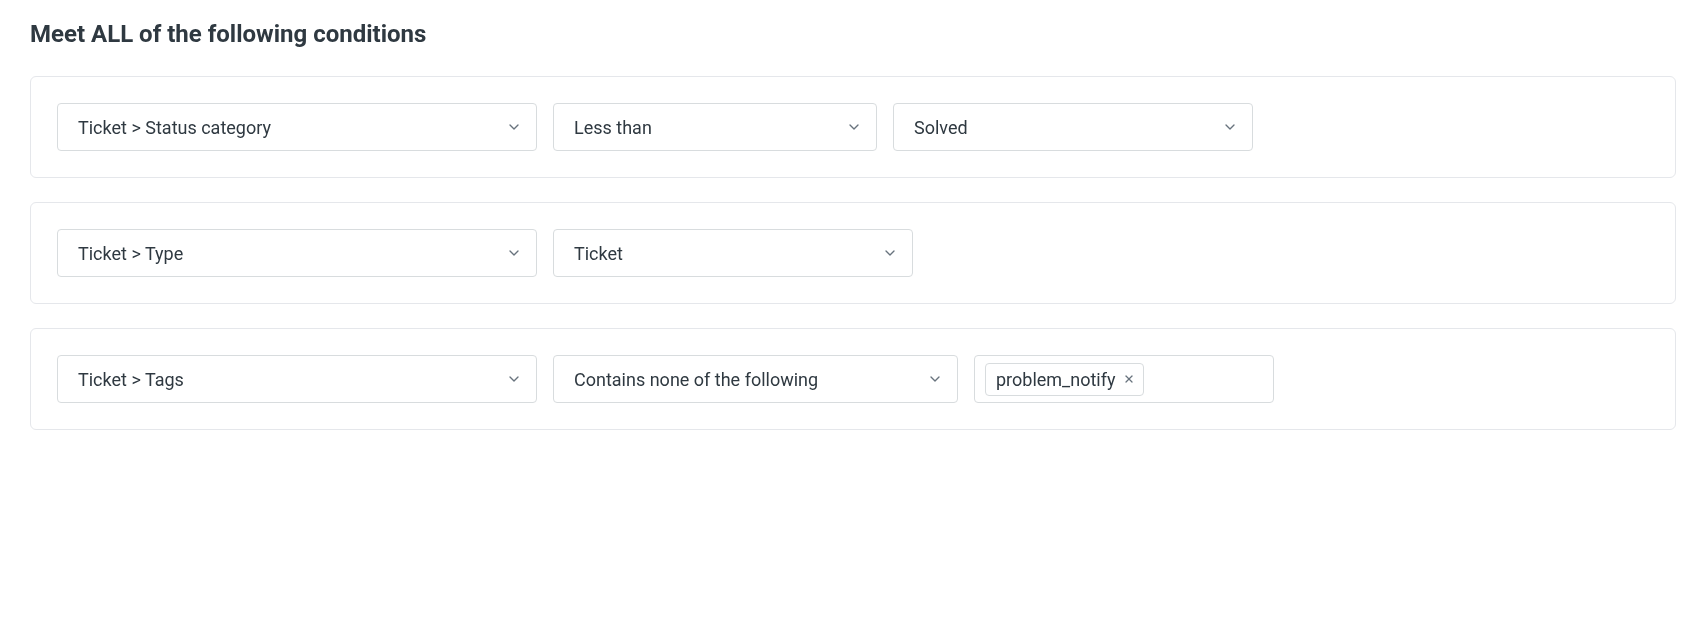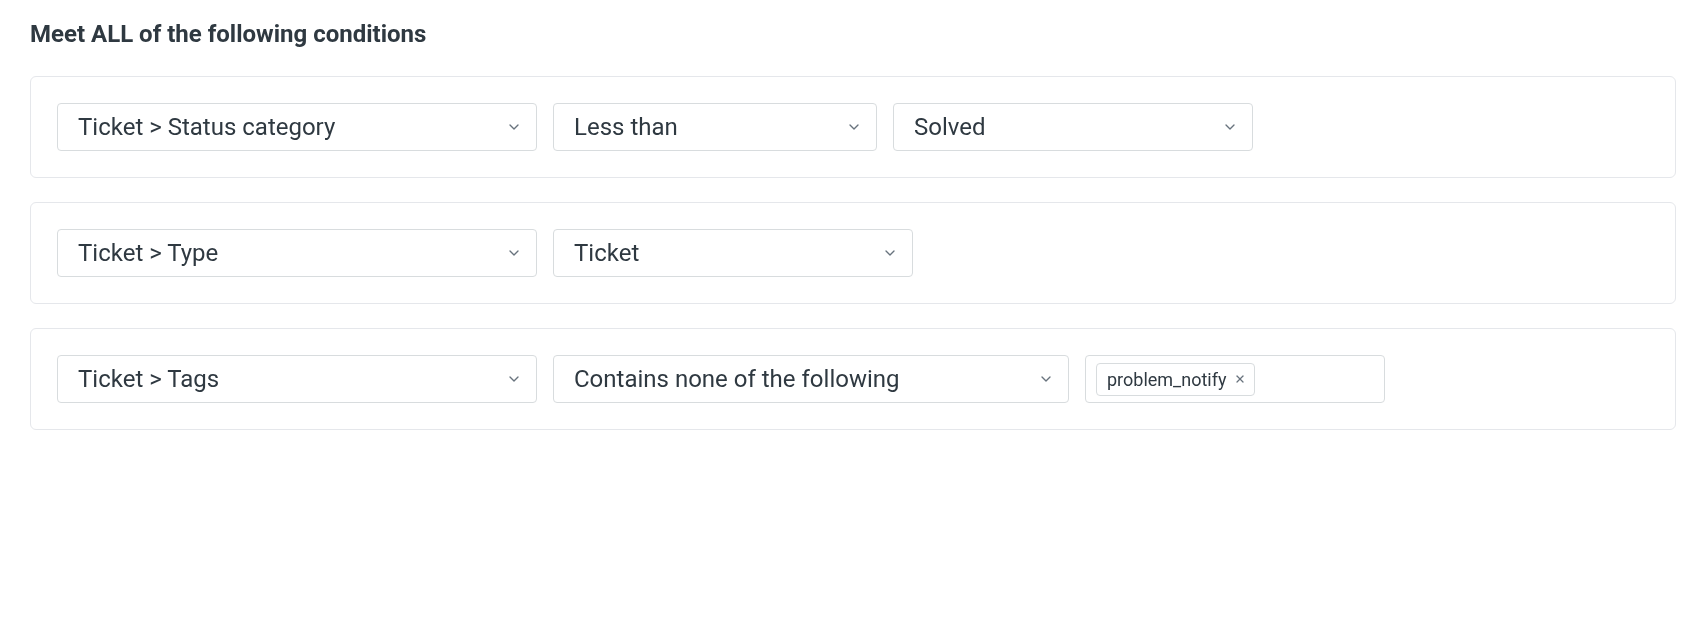--- a/index.html
+++ b/index.html
@@ -39,27 +39,27 @@
       padding: 0 42px 0 20px;
       cursor: pointer;
     }
     .select-wrapper.wide {
       width: 480px;
     }
     .select-wrapper.medium {
       width: 324px;
     }
     .select-wrapper.xmedium {
-      width: 516px;
+      width: 405px;
     }
     .select-wrapper.small {
       width: 360px;
     }
     .select-text {
-      font-size: 24px;
+      font-size: 18px;
       color: #2f3941;
       white-space: nowrap;
       overflow: hidden;
       text-overflow: ellipsis;
     }
     .chevron {
       position: absolute;
       right: 14px;
       top: 50%;
       transform: translateY(-50%);

